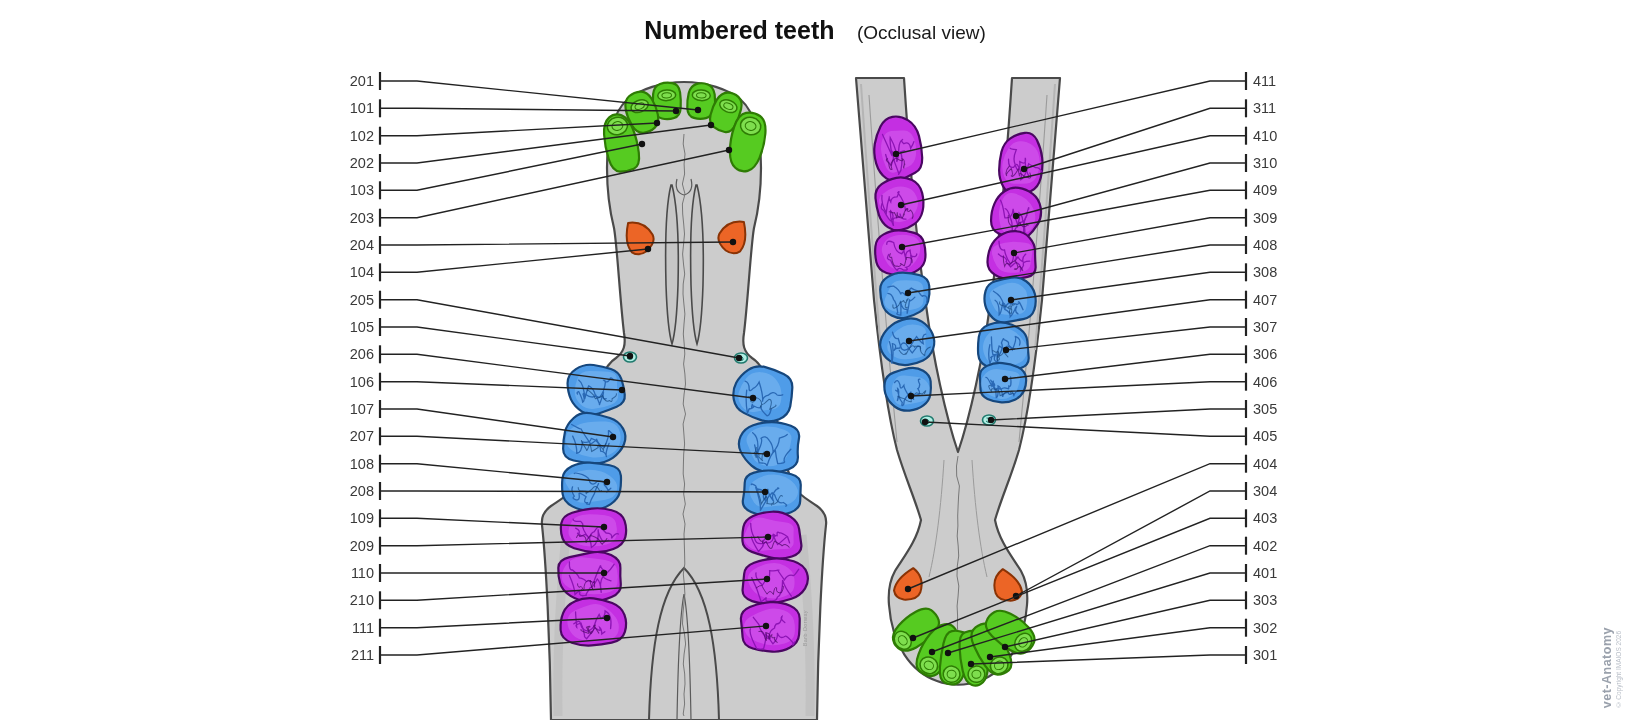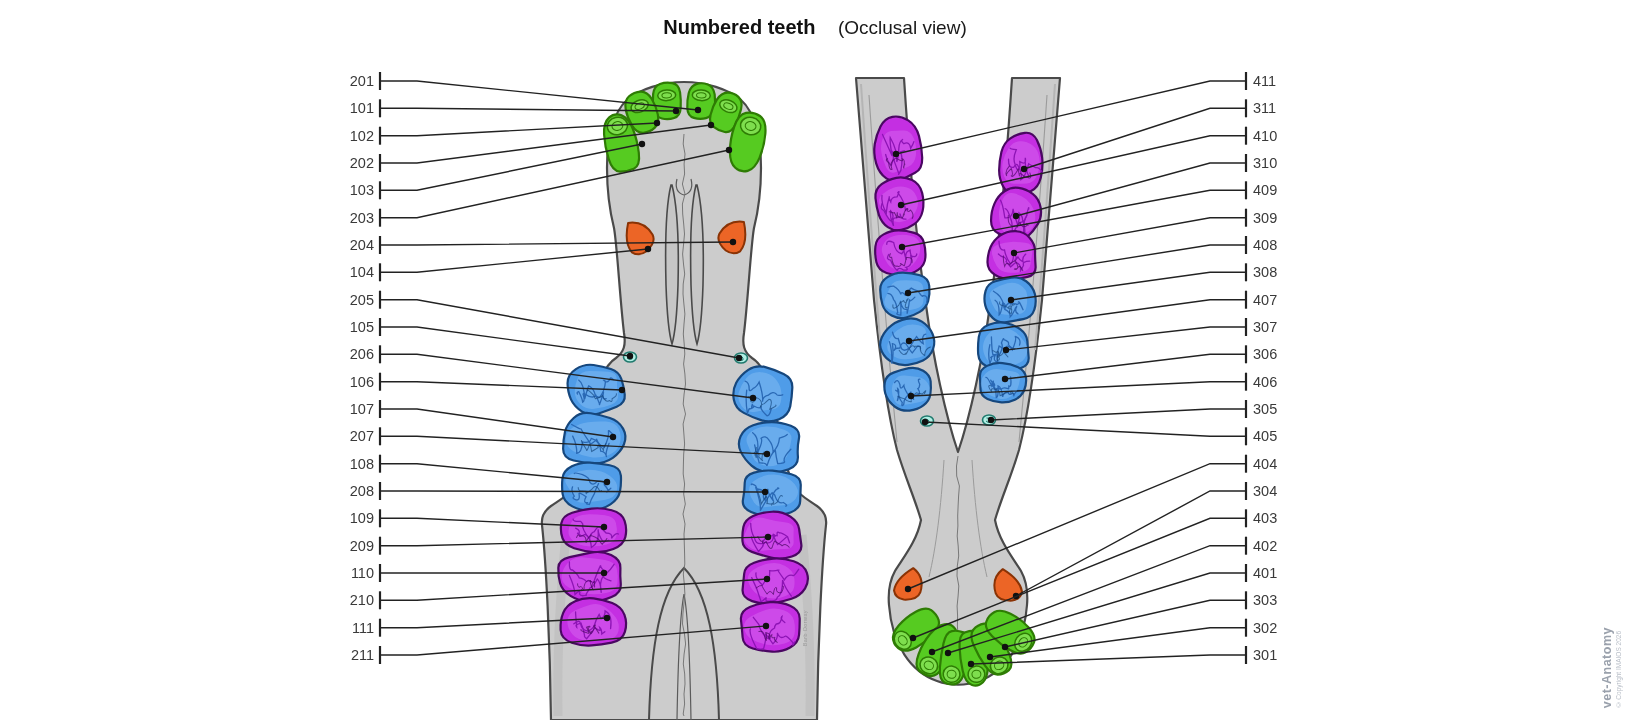--- a/index.html
+++ b/index.html
@@ -1,21 +1,21 @@
 <!DOCTYPE html>
 <html><head>
 <meta charset="utf-8">
 <style>
   html,body{margin:0;padding:0;background:#fff;}
   body{width:1630px;height:720px;position:relative;overflow:hidden;font-family:"Liberation Sans",sans-serif;}
   .stage{position:absolute;inset:0;width:1630px;height:720px;background:#fff;}
   svg.fig{position:absolute;left:0;top:0;}
   svg text{font-family:"Liberation Sans",sans-serif;}
   .title{position:absolute;top:16px;left:0;width:100%;text-align:center;color:#111;}
-  .t-main{font-weight:bold;font-size:20px;}
+  .t-main{font-weight:bold;font-size:25px;}
   .t-sub{font-size:19px;margin-left:18px;color:#1a1a1a;}
   .bone{fill:#cccccc;stroke:#4a4a4a;stroke-width:2.2;stroke-linejoin:round;}
   .bone-thin{fill:#c6c6c6;stroke:#4a4a4a;stroke-width:1.6;}
   .bone-line{fill:none;stroke:#4a4a4a;stroke-width:2;}
   .bone-line2{fill:none;stroke:#5a5a5a;stroke-width:1.2;}
   .wm{position:absolute;right:8px;bottom:12px;display:flex;align-items:flex-end;gap:1px;}
   .wm span{writing-mode:vertical-rl;transform:rotate(180deg);}
   .wm-brand{font-size:12.5px;font-weight:bold;color:#9aa1ac;letter-spacing:.5px;}
   .wm-copy{font-size:6.5px;color:#b9bfc8;}
   .sig{position:absolute;left:802px;top:610px;writing-mode:vertical-rl;transform:rotate(180deg);font-size:5.5px;color:#9a9a9a;letter-spacing:.4px;}

